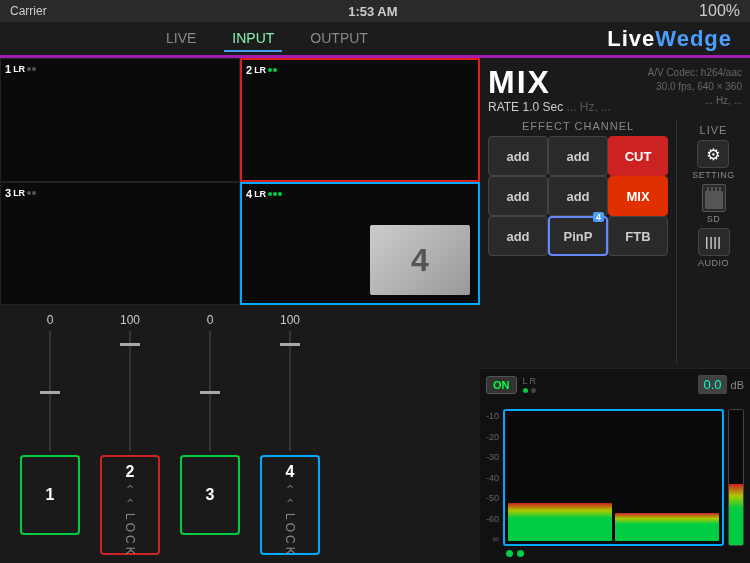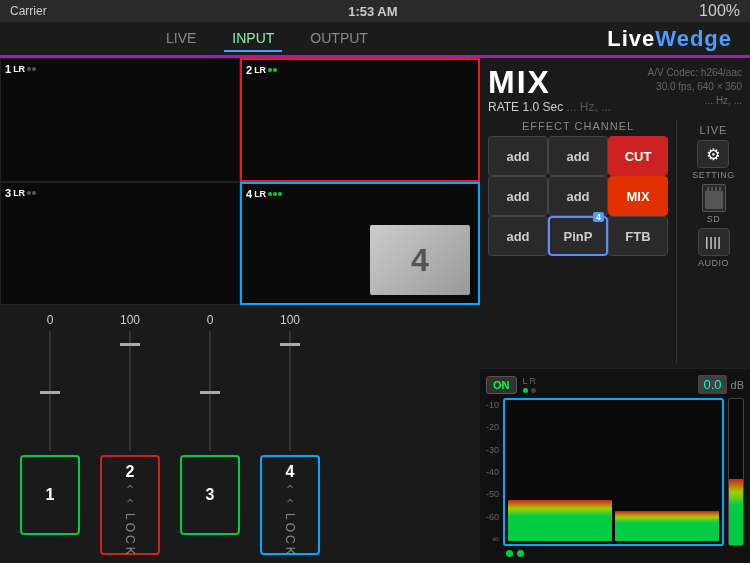--- a/index.html
+++ b/index.html
@@ -555,21 +555,21 @@
             <div class="tool-icon" style="font-size:12px; letter-spacing:1px;">||||</div>
             <div class="tool-label">AUDIO</div>
           </div>
 
         </div>
       </div>
     </div>
 
     <div style="flex:1; background:#111; border-top:1px solid #222; padding:6px; display:flex; flex-direction:column;">
 
-      <div style="display:flex; justify-content:space-between; align-items:center; margin-bottom:4px;">
+      <div style="display:flex; justify-content:space-between; align-items:center; margin-bottom:15px;">
         <div style="display:flex; align-items:center; gap:6px;">
           <button class="on-btn">ON</button>
           <div style="display:flex; flex-direction:column; align-items:center; gap:2px;">
             <div class="lr-label">
               <span>L</span>
                 <span>R</span>
             </div>
             <div style="display:flex; gap:3px;">
               <div class="lr-dot active"></div>
               <div class="lr-dot"></div>

